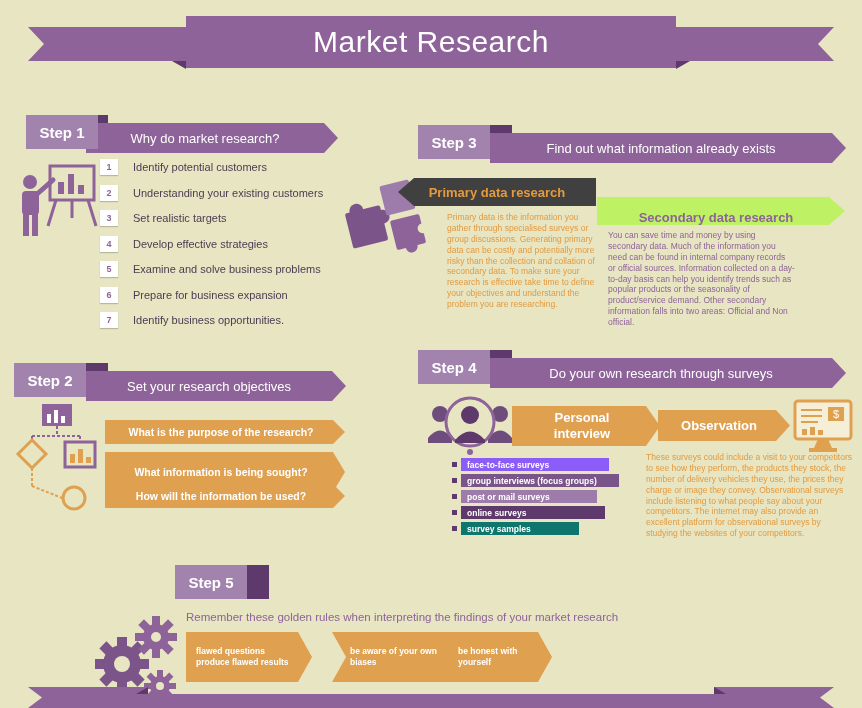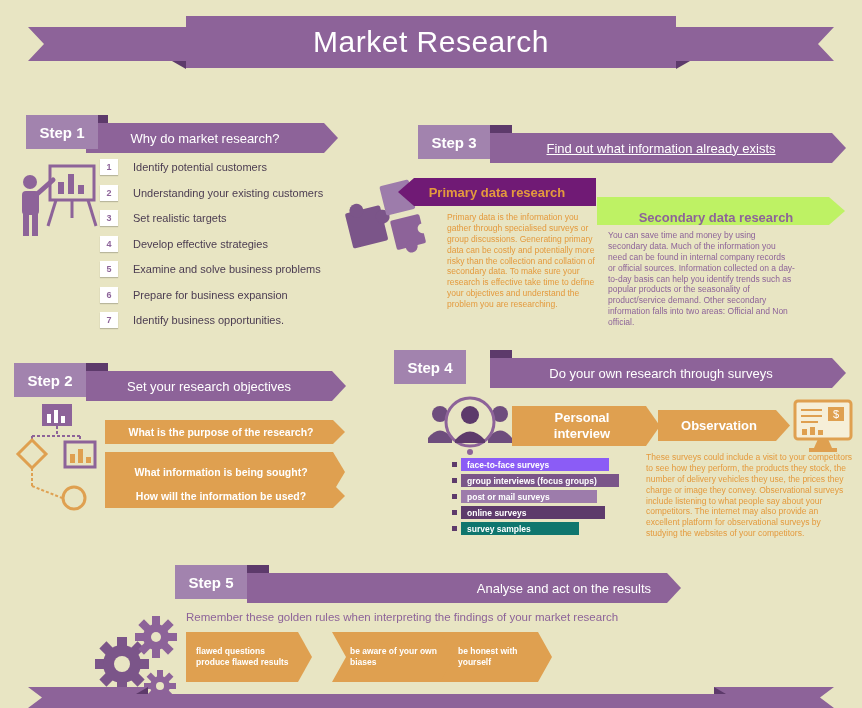--- a/index.html
+++ b/index.html
@@ -25,21 +25,21 @@
   .nbox { width:18px; height:16px; background:#fff; color:#8d6399; font-size:9px; font-weight:bold; display:flex; align-items:center; justify-content:center; box-shadow:0 1px 1px rgba(0,0,0,0.2); flex:none; }
   .wtext { margin-left:15px; font-size:11px; color:#4b3c51; white-space:nowrap; }
 
   
   .orange-arrow { background:#dfa050; color:#fff; display:flex; align-items:center; justify-content:center; text-align:center;
     clip-path:polygon(0 0, calc(100% - 12px) 0, 100% 50%, calc(100% - 12px) 100%, 0 100%); }
   .qtext { font-size:10.5px; font-weight:bold; padding-right:8px; }
 
   
   .data-arrow { display:flex; align-items:center; justify-content:center; font-size:13px; font-weight:bold; }
-  .data-arrow.left { background:#701a75; color:#e49a3d; clip-path:polygon(16px 0, 100% 0, 100% 100%, 16px 100%, 0 50%); }
+  .data-arrow.left { background:#404040; color:#e49a3d; clip-path:polygon(16px 0, 100% 0, 100% 100%, 16px 100%, 0 50%); }
   .data-arrow.right { background:#bef264; color:#8d6399; clip-path:polygon(0 0, calc(100% - 16px) 0, 100% 50%, calc(100% - 16px) 100%, 0 100%); padding-right:10px;align-items:flex-end; }
 
   .para { font-size:8.5px; line-height:1.28; }
   .para.orange { color:#e49a3d; }
   .para.purple { color:#8d6399; }
 
   
   .survey-row { height:13px; color:#fff; font-size:8.5px; font-weight:bold; display:flex; align-items:center; padding-left:6px; white-space:nowrap; }
   .survey-bullet { width:5px; height:5px; background:#5d3a6b; }
   .pi-text { font-size:13px; font-weight:bold; line-height:1.25; width:104px; padding-right:8px;text-align:center; }
@@ -150,21 +150,21 @@
     <span class="qtext">What is the purpose of the research?</span>
   </div>
   <div class="abs orange-arrow" style="left:105px;top:452px;width:240px;height:40px;">
     <span class="qtext">What information is being sought?</span>
   </div>
   <div class="abs orange-arrow" style="left:105px;top:484px;width:240px;height:24px;">
     <span class="qtext">How will the information be used?</span>
   </div>
 
   <div class="abs fold" style="left:490px;top:125px;"></div>
-  <div class="abs banner tip center" style="left:490px;top:133px;width:356px;text-decoration:underline;">
+  <div class="abs banner tip center" style="left:490px;top:133px;width:356px;">
     <span>Find out what information already exists</span>
   </div>
   <div class="abs step-box" style="left:418px;top:125px;">
     <span>Step 3</span>
   </div>
 
   <svg class="abs" style="left:336px;top:172px;" width="100" height="100" viewBox="0 0 100 100">
     <g transform="rotate(-14 50 50)">
       <g fill="#7b5589">
         <rect x="12" y="32" width="36" height="36" rx="2"></rect>
@@ -190,21 +190,21 @@
     <span>Secondary data research</span>
   </div>
 
   <div class="abs para orange" style="left:447px;top:212px;width:150px;">Primary data is the information you gather through specialised surveys or group discussions. Generating primary data can be costly and potentially more risky than the collection and collation of secondary data. To make sure your research is effective take time to define your objectives and understand the problem you are researching.</div>
   <div class="abs para purple" style="left:608px;top:230px;width:187px;">You can save time and money by using secondary data. Much of the information you need can be found in internal company records or official sources. Information collected on a day-to-day basis can help you identify trends such as popular products or the seasonality of product/service demand. Other secondary information falls into two areas: Official and Non official.</div>
 
   <div class="abs fold" style="left:490px;top:350px;"></div>
   <div class="abs banner tip center" style="left:490px;top:358px;width:356px;">
     <span>Do your own research through surveys</span>
   </div>
-  <div class="abs step-box" style="left:394px;top:350px;">
+  <div class="abs step-box" style="left:418px;top:350px;">
     <span>Step 4</span>
   </div>
 
   <svg class="abs" style="left:424px;top:392px;" width="92" height="64" viewBox="0 0 92 64">
     <circle cx="16" cy="22" r="8" fill="#6e4d7d"></circle>
     <path d="M4 46 q12 -15 24 0 v5 h-24 z" fill="#6e4d7d"></path>
     <circle cx="76" cy="22" r="8" fill="#6e4d7d"></circle>
     <path d="M64 46 q12 -15 24 0 v5 h-24 z" fill="#6e4d7d"></path>
     <circle cx="46" cy="30" r="24" fill="#e8e5c3" stroke="#8d6399" stroke-width="3"></circle>
     <circle cx="46" cy="23" r="9" fill="#5d3a6b"></circle>
@@ -240,23 +240,20 @@
   <div class="abs survey-bullet" style="left:452px;top:494px;"></div>
   <div class="abs survey-row" style="left:461px;top:490px;width:136px;background:#9d7cab;">post or mail surveys</div>
   <div class="abs survey-bullet" style="left:452px;top:510px;"></div>
   <div class="abs survey-row" style="left:461px;top:506px;width:144px;background:#5d3a6b;">online surveys</div>
   <div class="abs survey-bullet" style="left:452px;top:526px;"></div>
   <div class="abs survey-row" style="left:461px;top:522px;width:118px;background:#0f766e;">survey samples</div>
 
   <div class="abs para orange" style="left:646px;top:452px;width:206px;">These surveys could include a visit to your competitors to see how they perform, the products they stock, the number of delivery vehicles they use, the prices they charge or image they convey. Observational surveys include listening to what people say about your competitors. The internet may also provide an excellent platform for observational surveys by studying the websites of your competitors.</div>
 
   <div class="abs fold" style="left:247px;top:565px;"></div>
-  <div class="abs banner tip right" style="left:247px;top:573px;width:434px;">
-    <span>Analyse and act on the results</span>
-  </div>
   <div class="abs step-box" style="left:175px;top:565px;">
     <span>Step 5</span>
   </div>
 
   <div class="abs subtitle" style="left:186px;top:611px;">Remember these golden rules when interpreting the findings of your market research</div>
 
   <svg class="abs" style="left:90px;top:604px;" width="95" height="100" viewBox="0 0 95 100">
     <g fill="#7b5589">
       <rect x="27" y="33" width="10" height="11" transform="rotate(0 32 60)"></rect>
       <rect x="27" y="33" width="10" height="11" transform="rotate(45 32 60)"></rect>

